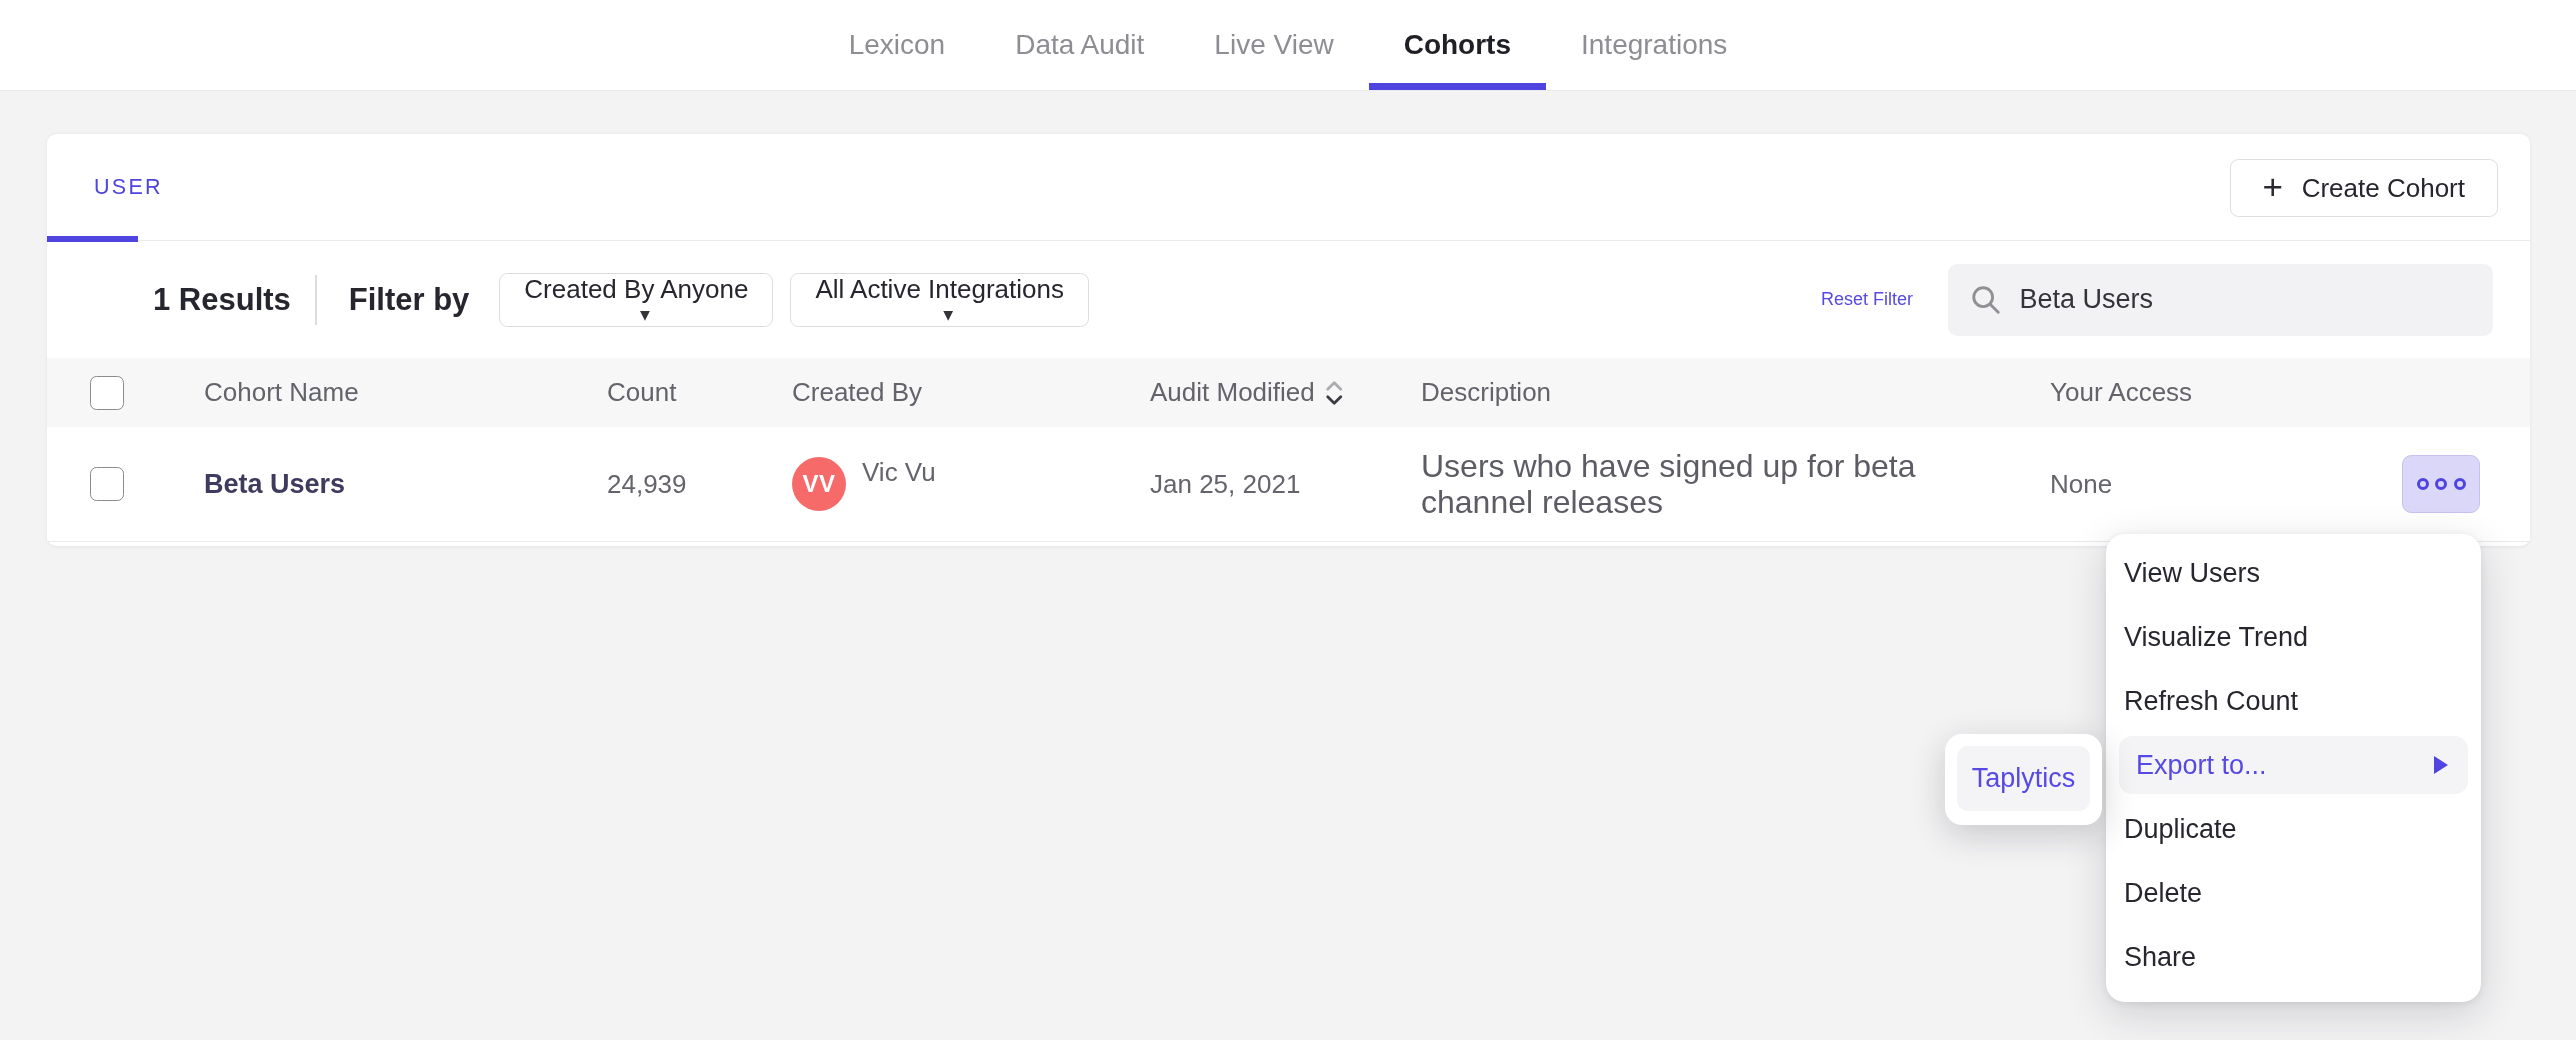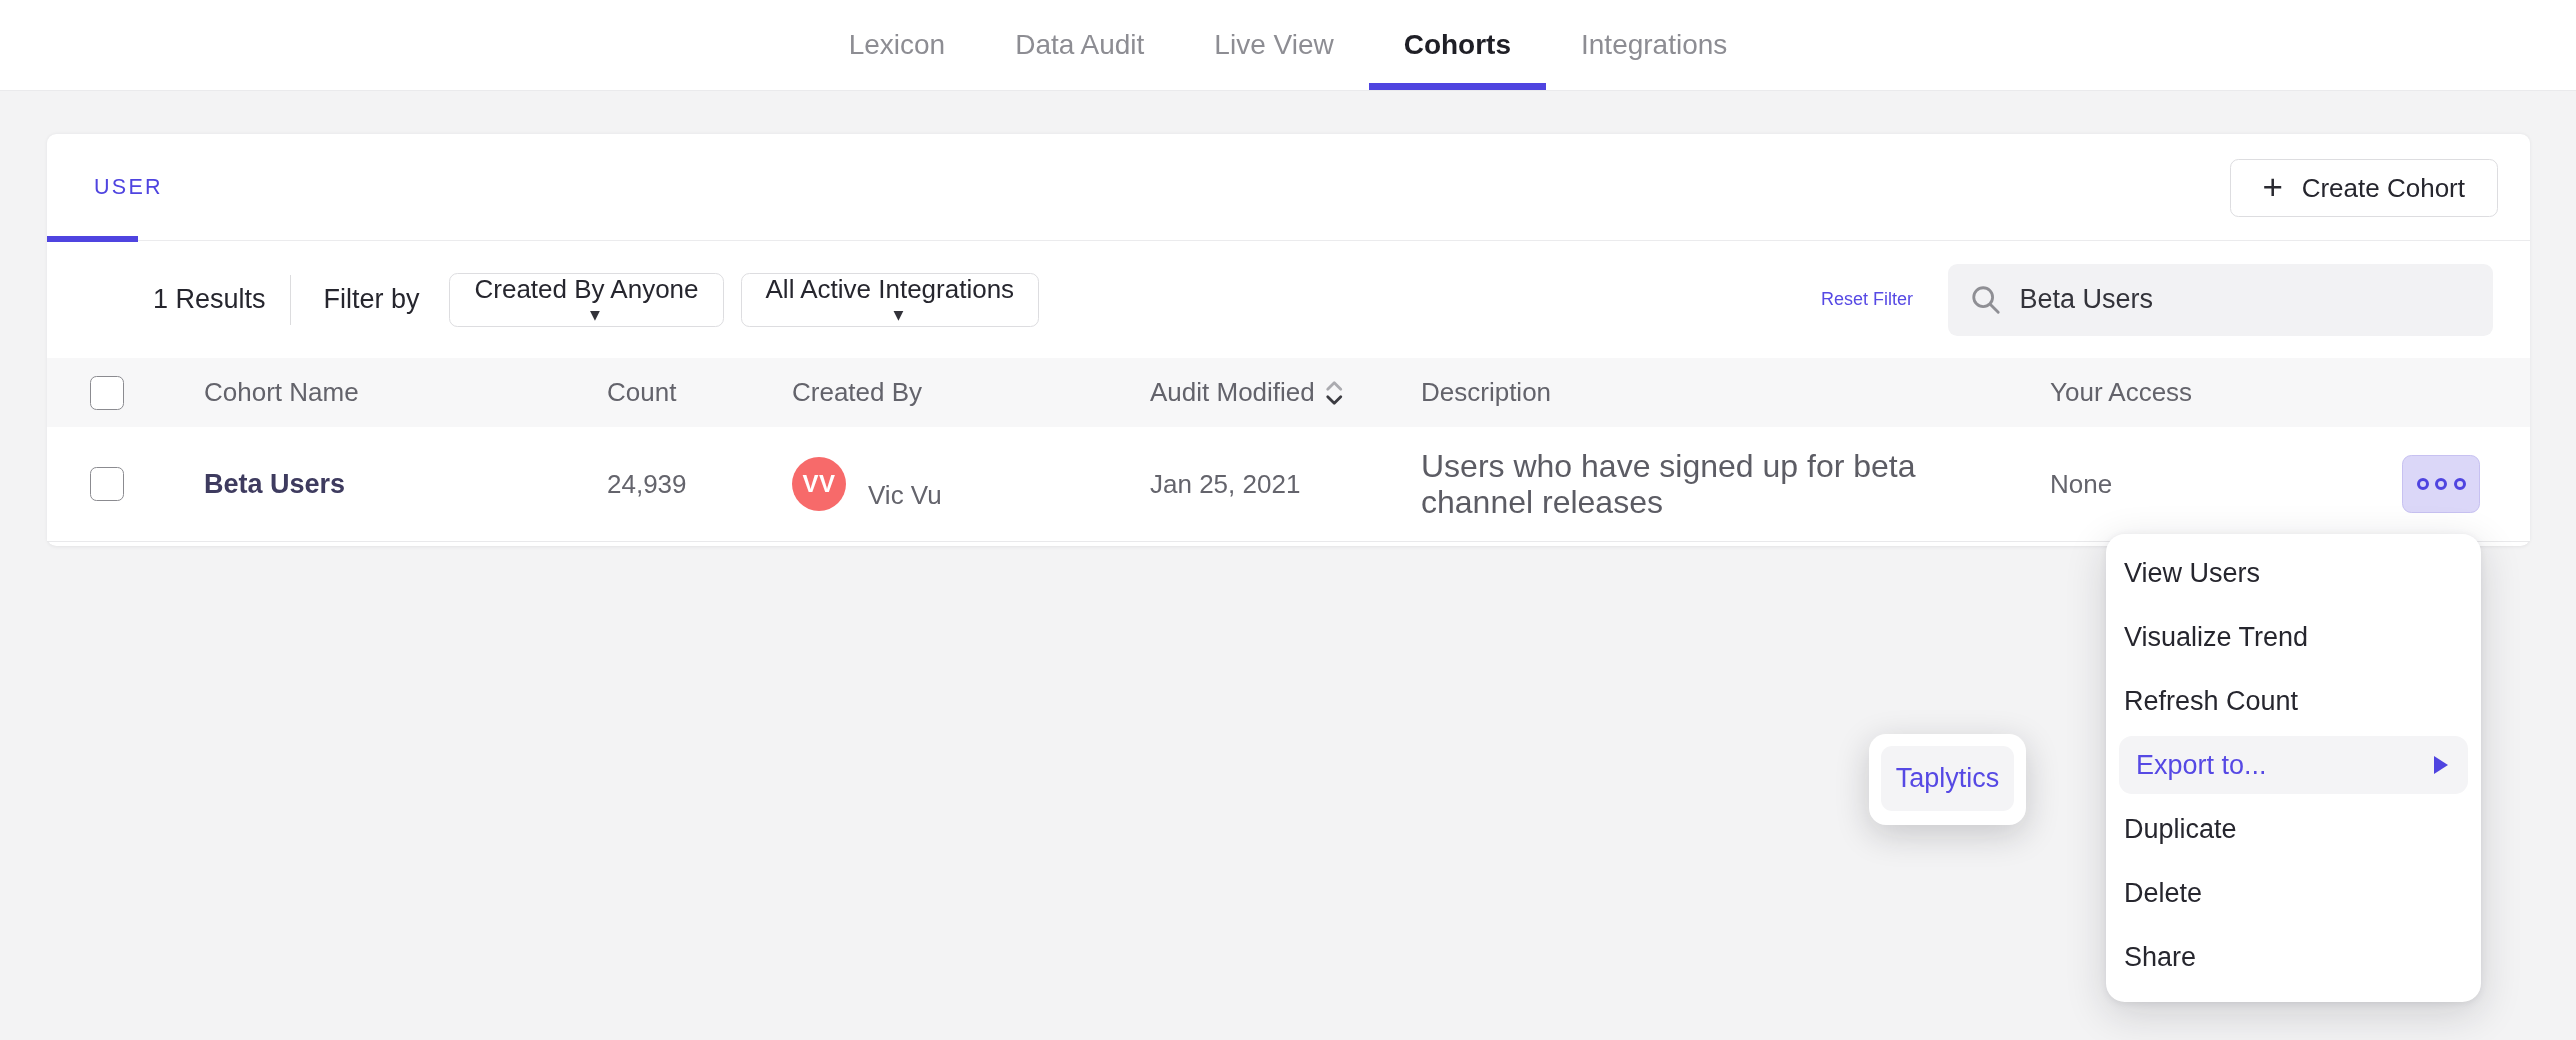--- a/index.html
+++ b/index.html
@@ -56,21 +56,21 @@
     background:#fff;border:1.9px solid #dddde0;border-radius:8.4px;
     display:flex;align-items:center;gap:18.7px;cursor:pointer;
     font-family:inherit;font-size:26px;font-weight:500;color:#26262e;
   }
   .plus-glyph{font-size:35px;font-weight:300;line-height:1;margin-top:-2.8px;color:#2a2a31}
   
   .filter-row{
     height:117px;display:flex;align-items:center;
     padding:0 37px 0 106px;
   }
-  .results-label,.filterby-label{font-size:27px;font-weight:400;color:#26262e}
+  .results-label,.filterby-label{font-size:31px;font-weight:700;color:#26262e}
   .vdiv{width:1.9px;height:50px;background:#dcdcde;margin:0 32px 0 24px}
   .filterby-label{margin-right:30px}
   .dropdown{
     height:54px;padding:0 24px;background:#fff;
     border:1.9px solid #dddde0;border-radius:8.4px;
     display:flex;align-items:center;cursor:pointer;
     font-family:inherit;font-size:26px;font-weight:500;color:#26262e;flex-direction:column;
   }
   .dropdown + .dropdown{margin-left:17px}
   .caret{font-size:19.6px;margin-left:17px;color:#33333a;line-height:1}
@@ -93,21 +93,21 @@
   .thead{height:69px;background:#f7f7f8;font-size:26px;color:#63636b}
   .cell-check{padding-left:43px}
   .checkbox{
     display:block;width:34px;height:34px;background:#fff;
     border:1.9px solid #8b8b90;border-radius:6.5px;cursor:pointer;
   }
   .th-sortable{display:flex;align-items:center;gap:9.3px;cursor:pointer}
   .trow{height:115px;border-bottom:1.9px solid #e9e9eb;background:#fff}
   .cohort-link{font-size:27px;font-weight:600;color:#3e3b5f;cursor:pointer;text-decoration:none}
   .muted{font-size:26px;color:#64646c}
-  .creator{display:flex;align-items:flex-end;gap:22px}
+  .creator{display:flex;align-items:flex-start;gap:16px}
   .avatar{
     width:54px;height:54px;border-radius:50%;background:var(--avatar-bg);
     color:#fff;font-size:24px;font-weight:600;letter-spacing:0.5px;
     display:flex;align-items:center;justify-content:center;
   }
   .desc{font-size:32px;color:#5c5c64;line-height:36px;max-width:560px}
   .cell-actions{display:flex;justify-content:flex-end;padding-right:50px}
   .more-btn{
     width:78px;height:58px;border-radius:9.3px;cursor:pointer;
     background:var(--more-btn-bg);border:1.9px solid var(--more-btn-border);
@@ -129,21 +129,21 @@
     position:relative;height:58px;margin:2.8px 13px;padding:0 17px;
     background:var(--highlight-bg);border-radius:13px;color:var(--link-purple);
   }
   .submenu-arrow{
     position:absolute;right:20.5px;top:50%;transform:translateY(-50%);
     width:0;height:0;border-left:14px solid var(--accent);
     border-top:9.3px solid transparent;border-bottom:9.3px solid transparent;
   }
   
   .submenu{
-    position:absolute;left:1869px;top:734px;width:157px;height:91px;
+    position:absolute;left:1945px;top:734px;width:157px;height:91px;
     background:#fff;border-radius:17px;padding:12px;
     box-shadow:0 9.3px 34px rgba(25,25,35,.2);
     z-index:21;
   }
   .submenu-item{
     height:65px;border-radius:11.2px;background:var(--highlight-bg);
     display:flex;align-items:center;justify-content:center;
     font-size:27px;color:var(--link-purple);cursor:pointer;
   }
 </style>

